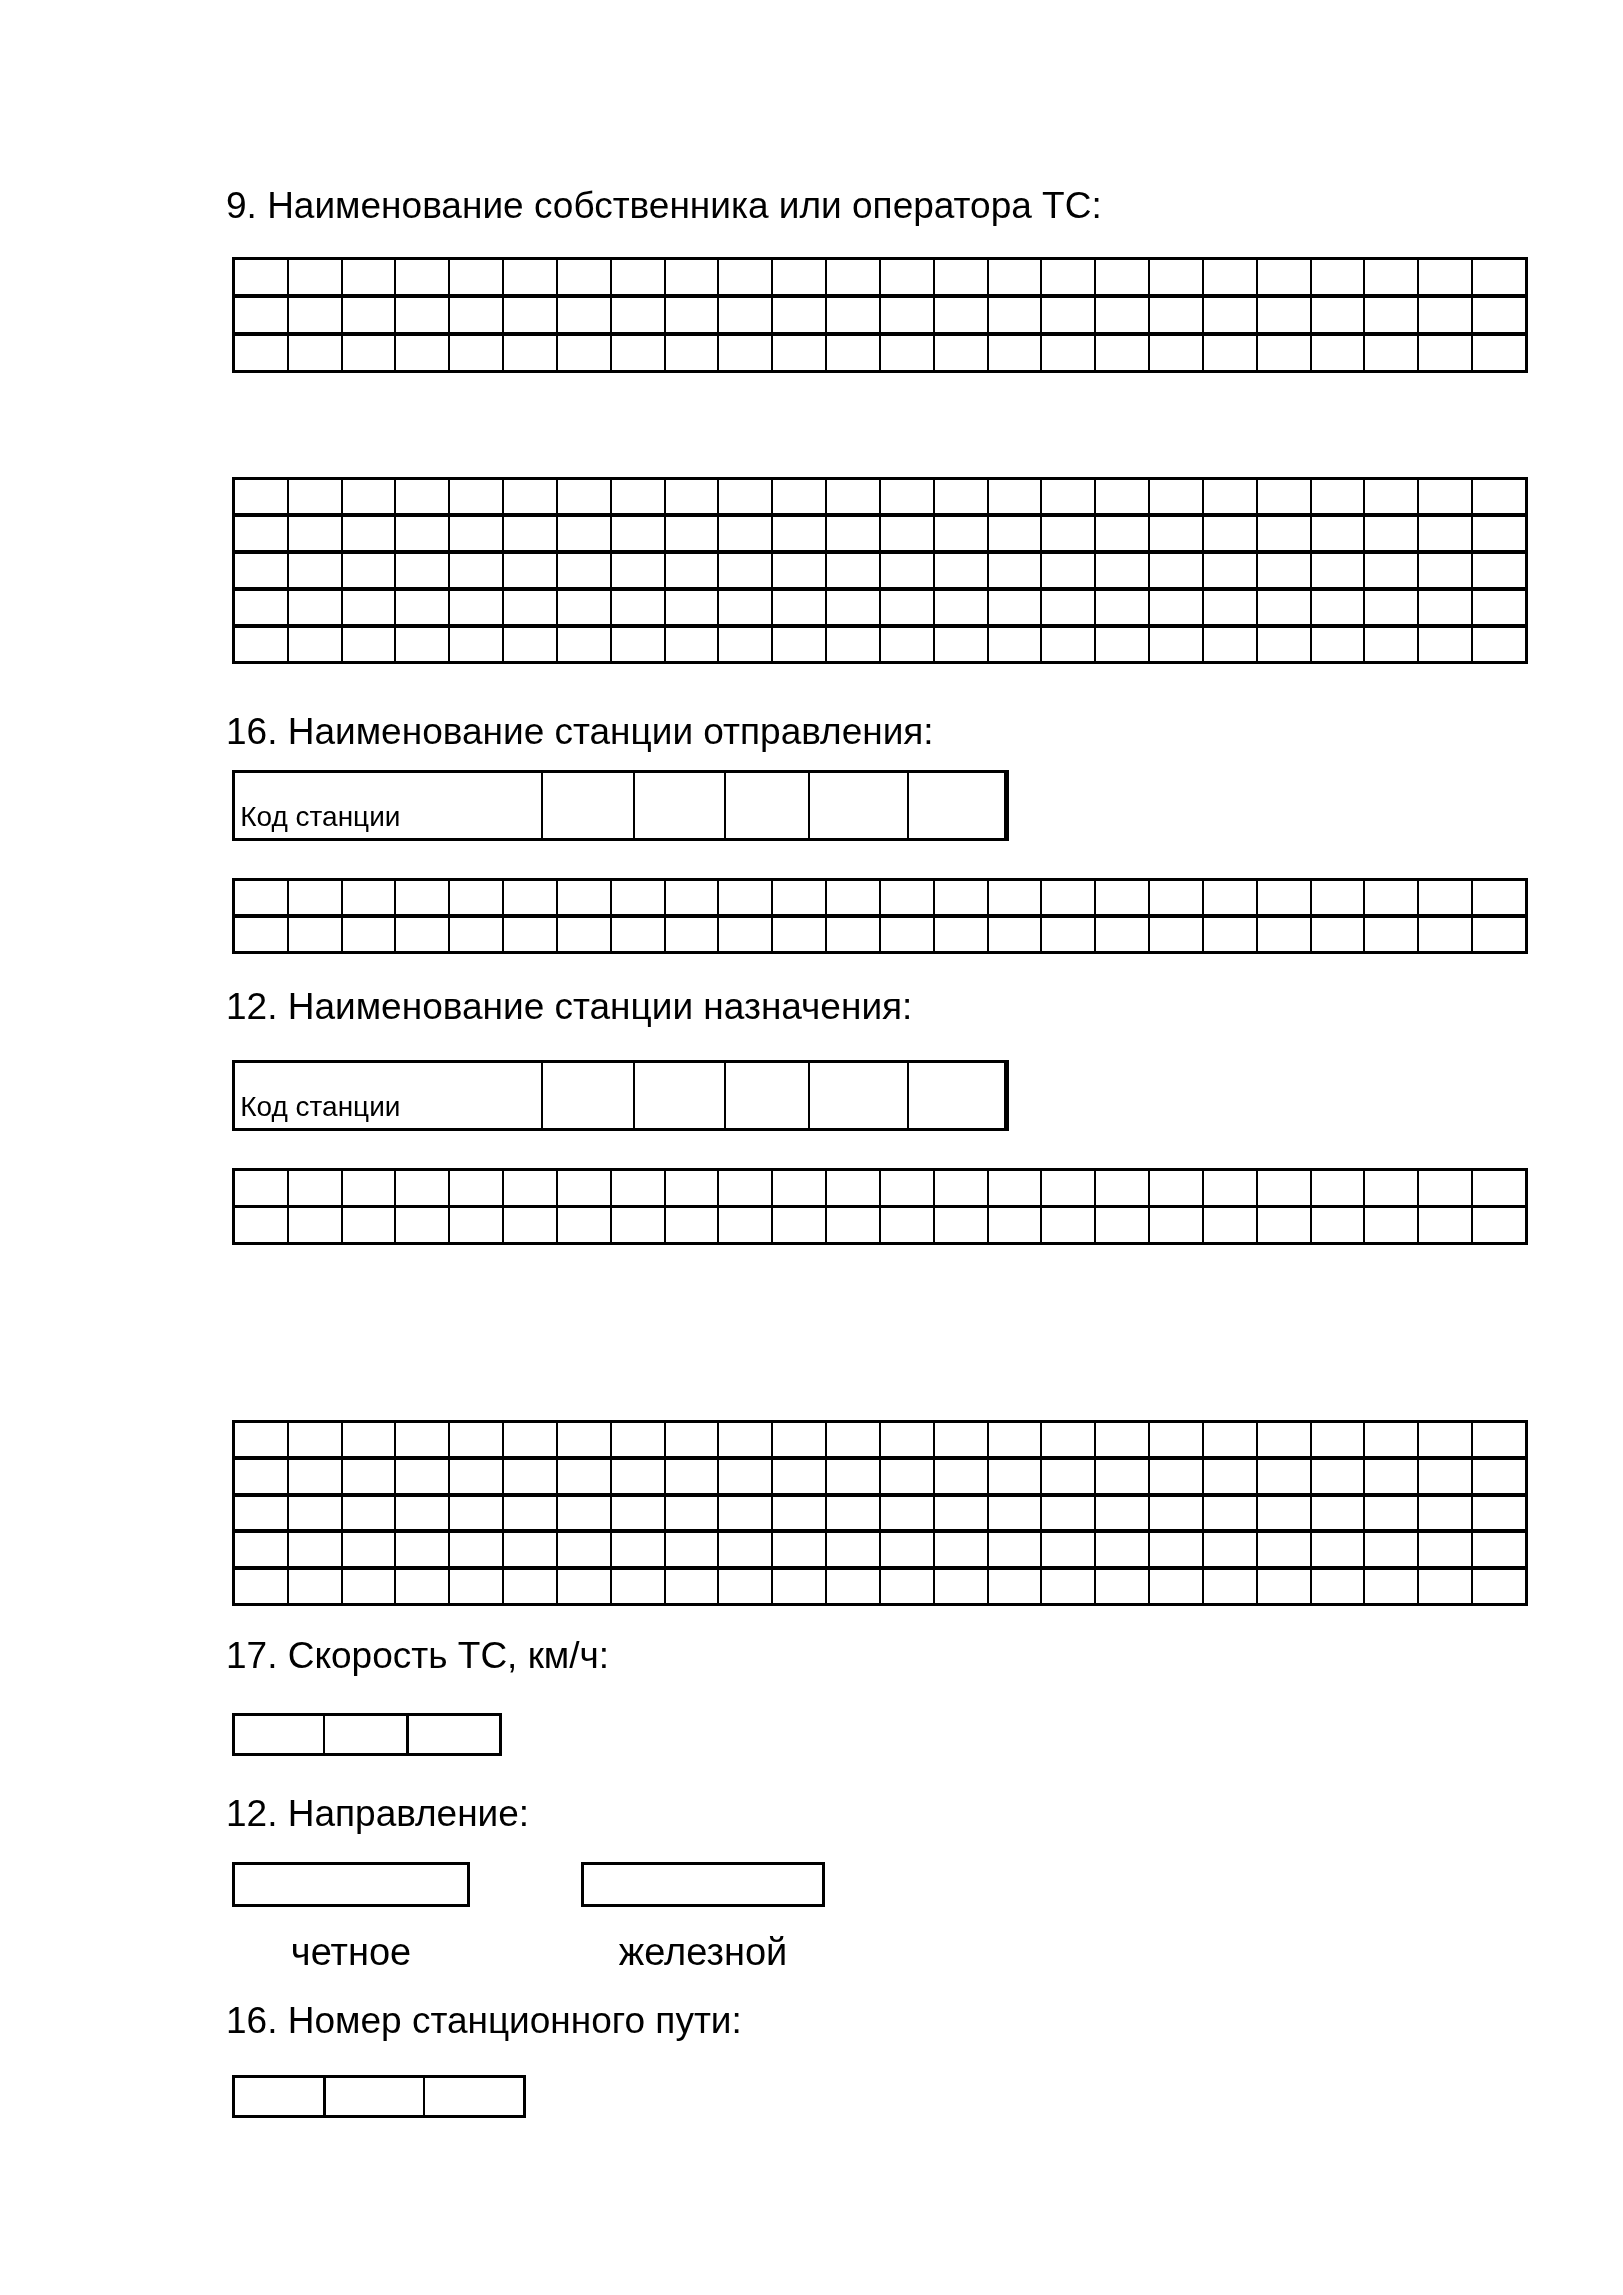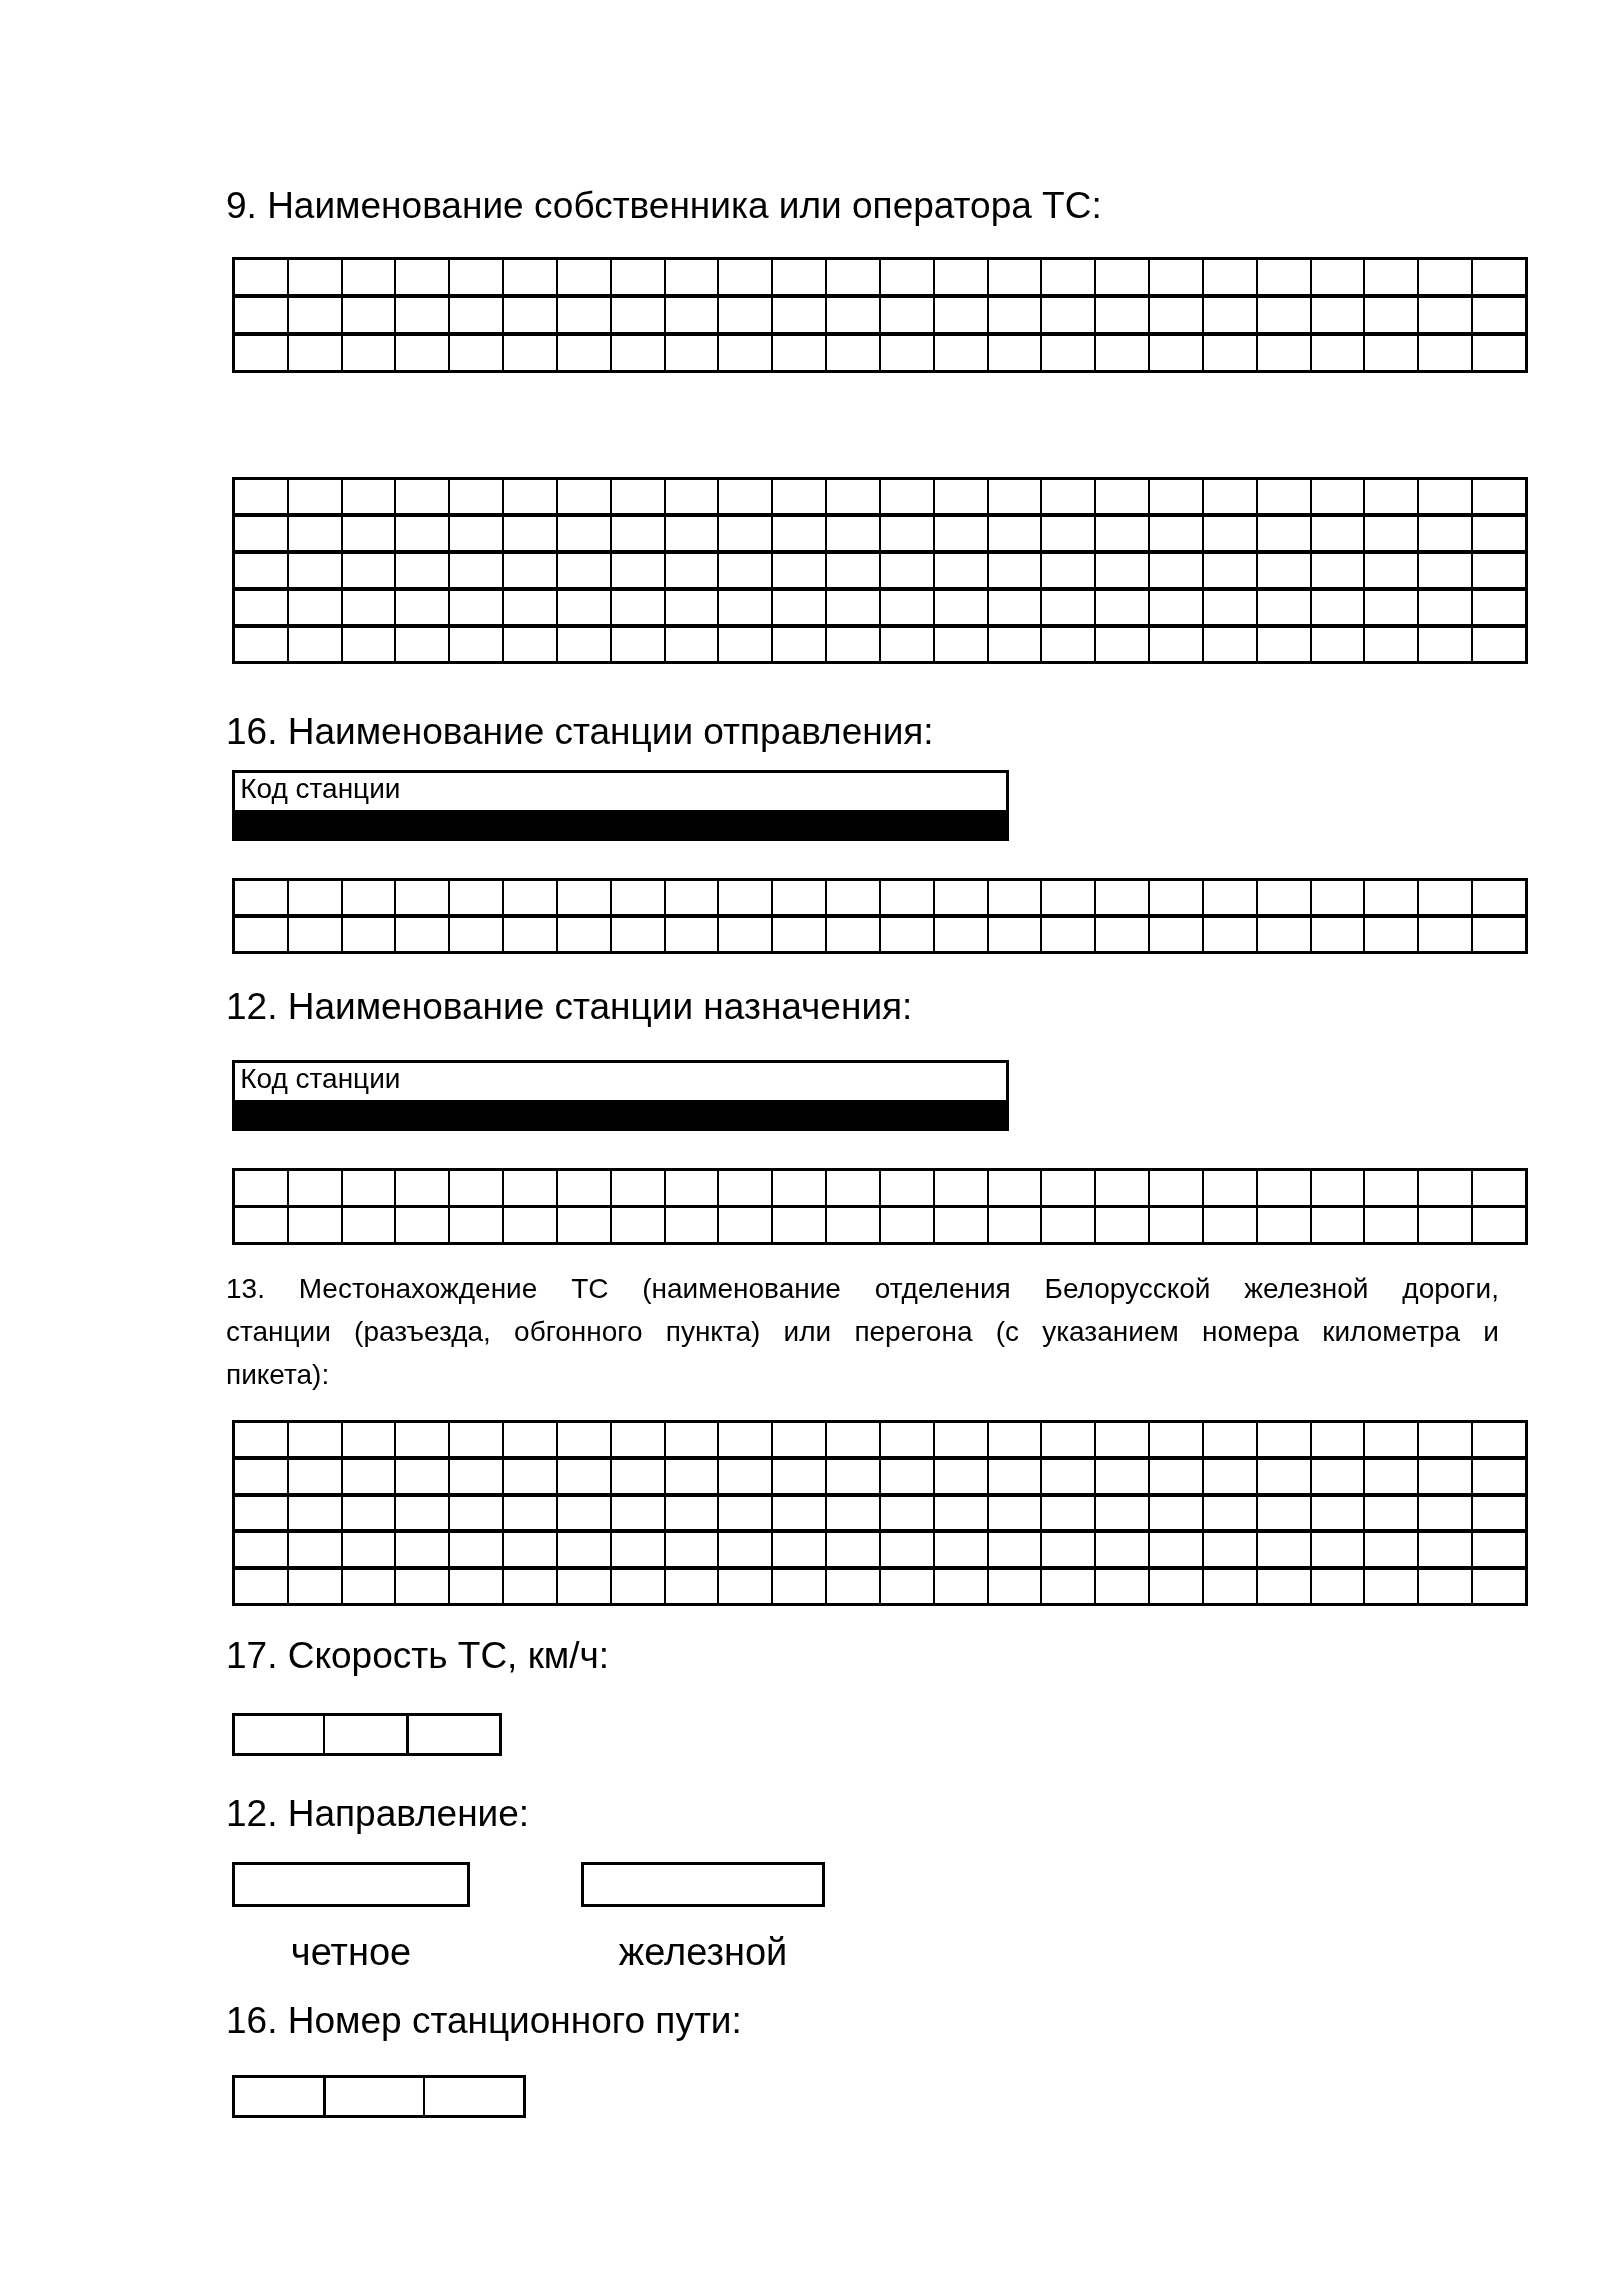--- a/index.html
+++ b/index.html
@@ -45,21 +45,20 @@
   
   .kodbox {
     position:absolute;
     left:232px;
     box-sizing:border-box;
     width:777px; height:71px;
     background:#000;
     border:3.9px solid #000;
     display:flex;
     gap:2px;
-    flex-direction:column;
   }
   .kodbox .kod-label {
     background:#fff;
     flex:435 0 0;
     display:flex;
     align-items:flex-end;
     padding:0 0 5.2px 5.2px;
     font-size:28px;
   }
   .kodbox .cell { background:#fff; width:0; }
@@ -435,25 +434,20 @@
       <div class="cell"></div>
       <div class="cell"></div>
       <div class="cell"></div>
       <div class="cell"></div>
       <div class="cell"></div>
       <div class="cell"></div>
       <div class="cell"></div>
       <div class="cell"></div>
     </div>
 
-  <div class="para" style="top:1267px">
-    <div class="jline">13. Местонахождение ТС (наименование отделения Белорусской железной дороги,</div>
-    <div class="jline">станции (разъезда, обгонного пункта) или перегона (с указанием номера километра и</div>
-    <div class="jline last">пикета):</div>
-  </div>
   <div class="chargrid" id="grid13" style="grid-template-columns: repeat(24, 1fr);">
       <div class="cell"></div>
       <div class="cell"></div>
       <div class="cell"></div>
       <div class="cell"></div>
       <div class="cell"></div>
       <div class="cell"></div>
       <div class="cell"></div>
       <div class="cell"></div>
       <div class="cell"></div>

